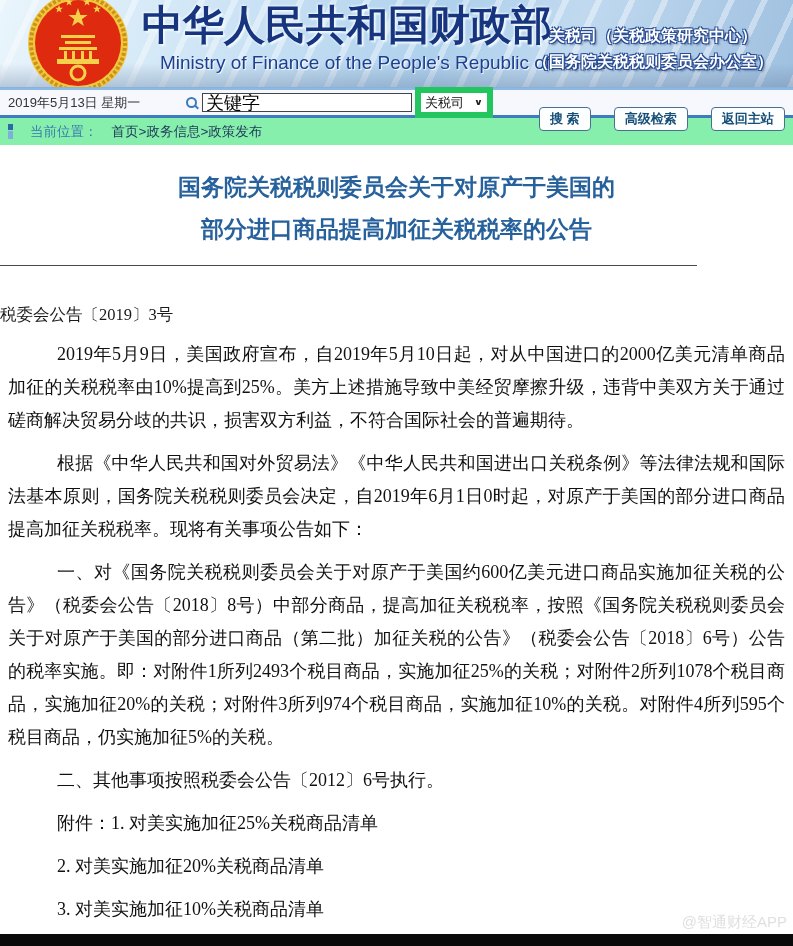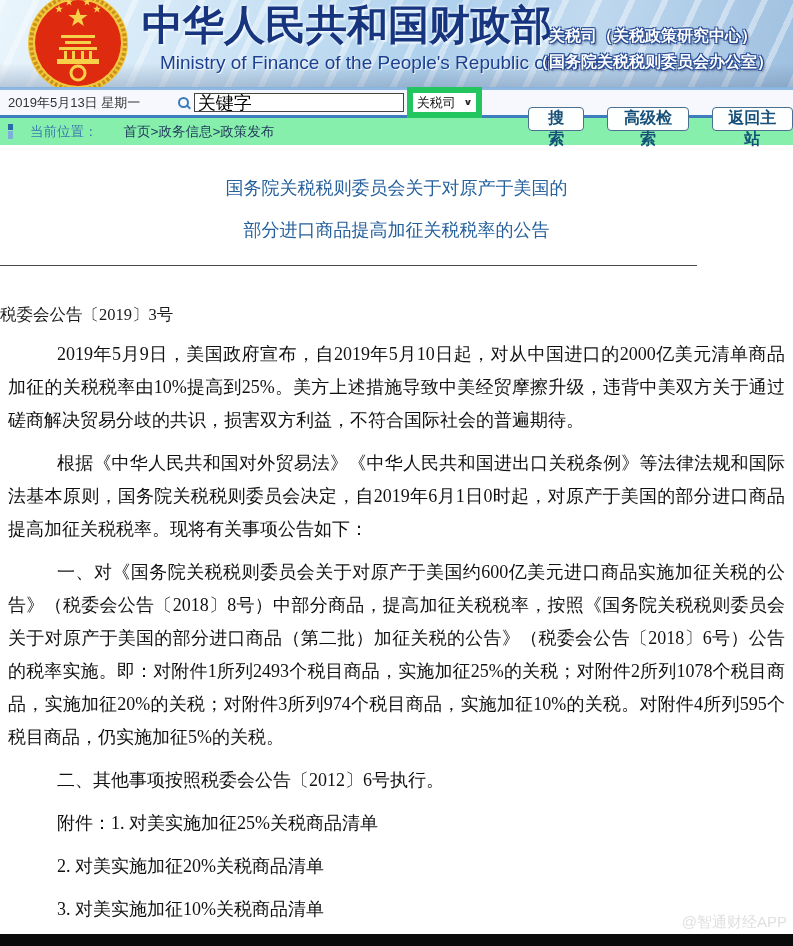--- a/index.html
+++ b/index.html
@@ -35,35 +35,35 @@
   .mag::after { content:""; position:absolute; left:8px; top:9px; width:5px; height:2px;
     background:#3a7abd; transform:rotate(45deg); }
   .search-input { width:202px; height:17px; border:1px solid #444; font-size:18px;
     padding:0 3px; color:#000; background:#fff; font-family:inherit; }
   .select { margin-left:3px; width:58px; height:19px; border:6px solid #22c55e; background:#fff;
     display:flex; align-items:center; justify-content:space-between; padding:0 4px;
     font-size:13px; color:#111; cursor:default; }
   .chev { font-size:11px; font-weight:700; color:#222; transform:scaleY(0.8); }
   .btns { display:flex; gap:23px; margin-left:46px; }
   .tb-btn { height:24px; padding:0 10px; border:1px solid #49708e; border-radius:4px;
-    background:#fdfefe; color:#164f78; font-size:16px; font-weight:600; font-family:inherit;margin-top:32px; }
+    background:#fdfefe; color:#164f78; font-size:13px; font-weight:600; font-family:inherit;margin-top:32px; }
 
   
   .breadcrumb { height:27px; display:flex; align-items:center; background:#86efac; font-size:13.5px; }
   .bmark { margin-left:8px; display:inline-flex; flex-direction:column; gap:1px; }
   .bmark i { display:block; }
   .bmark i:first-child { width:5px; height:6px; background:#2a6aa8; }
   .bmark i:last-child  { width:5px; height:8px; background:#7fb0dc; }
   .bc-label { margin-left:17px; color:#3a7ab0; }
-  .bc-path { margin-left:26px; color:#223c5c; cursor:pointer; }
+  .bc-path { margin-left:14px; color:#223c5c; cursor:pointer; }
 
   
   .doc { position:relative; }
-  .doc-title { margin:22px 0 0 0; text-align:center; font-weight:400;
-    font-family:"Liberation Serif","DejaVu Serif",serif; font-size:18px; color:#26619c; line-height:42px; }
+  .doc-title { margin:22px 0 0 0; text-align:center; font-weight:700;
+    font-family:"Liberation Serif","DejaVu Serif",serif; font-size:23px; color:#26619c; line-height:42px; }
   .divider { margin-top:14px; width:697px; height:0; border-top:1px solid #4a4a4a; }
   .docnum { margin-top:38px; text-align:left; font-family:"Liberation Serif","DejaVu Serif",serif;
     font-size:16.5px; color:#1a1a1a; }
   .doc p { margin:0 8px 10px 8px; font-family:"Liberation Serif","DejaVu Serif",serif;
     font-size:18px; line-height:33px; color:#111; text-align:justify; text-indent:49px; }
   .doc p.first { margin-top:12px; }
 
   
   .watermark { position:absolute; right:6px; top:913px; font-size:15px; color:#e0e0e0; }
   .bottom-bar { position:absolute; left:0; bottom:0; width:793px; height:12px; background:#0a0a0a; }

